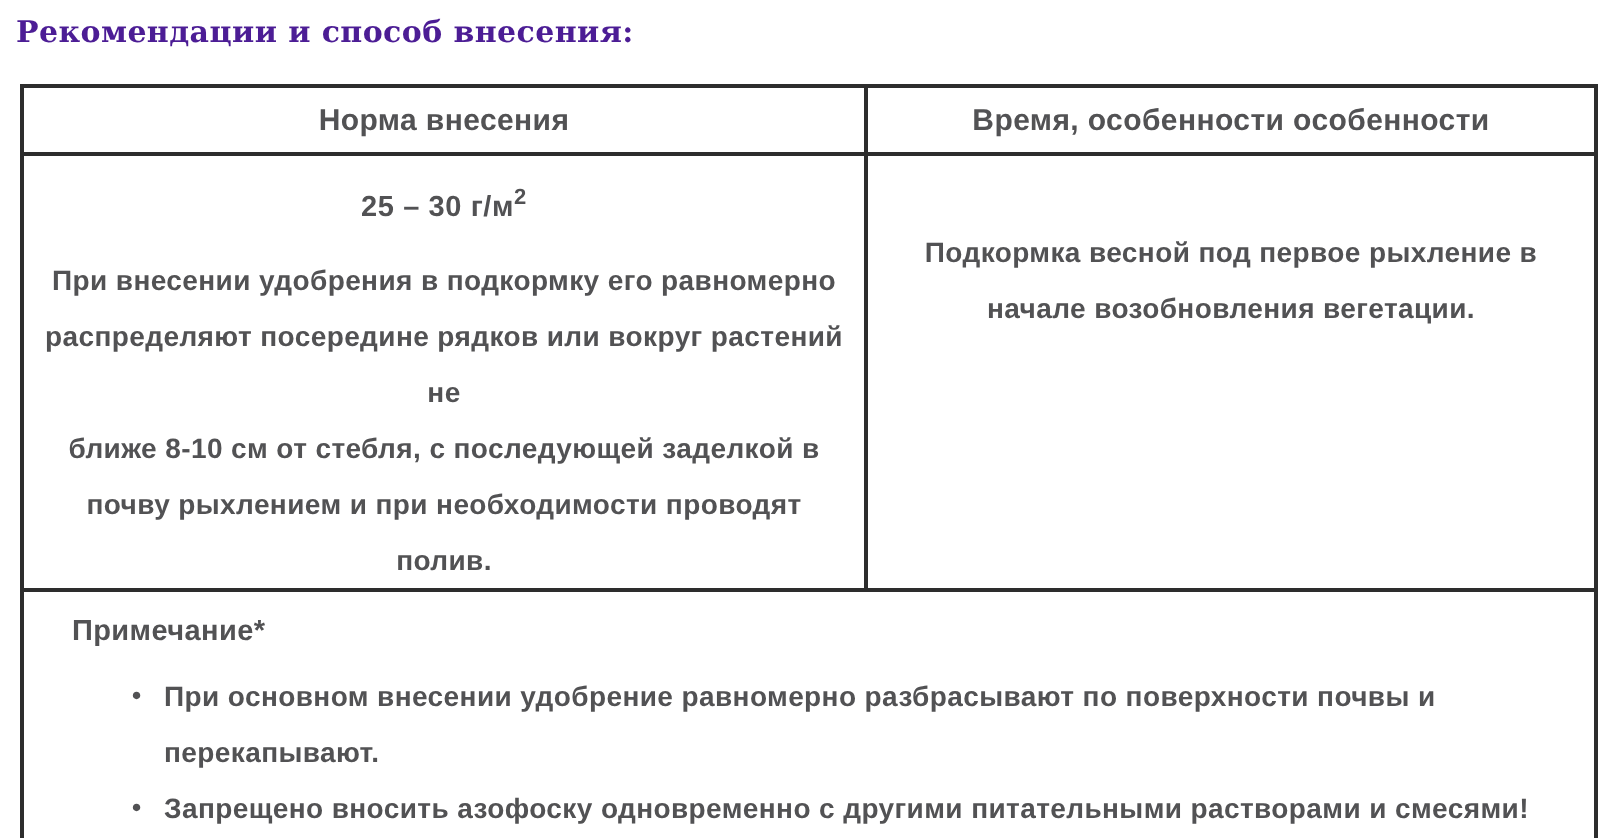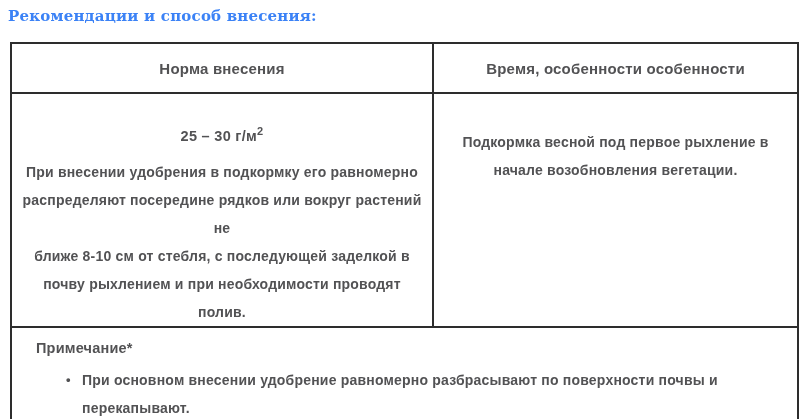--- a/index.html
+++ b/index.html
@@ -9,65 +9,65 @@
     height: 419px;
     background: #ffffff;
     font-family: "Liberation Sans", sans-serif;
     overflow: hidden;
   }
   .heading {
     margin: 7px 0 0 8px;
     font-family: "DejaVu Serif", serif;
     font-weight: bold;
     font-size: 15px;
-    color: #3b82f6;
+    color: #4c1d95;
     letter-spacing: 0.2px;
   }
   table.main {
     border-collapse: collapse;
     margin: 17px 0 0 10px;
     width: 787px;
     table-layout: fixed;
   }
   table.main th, table.main td {
     border: 2px solid #2d2d2d;
     color: #525254;
     font-weight: bold;
     text-align: center;
   }
   col.c-left  { width: 422px; }
   col.c-right { width: 365px; }
   th.header-cell {
-    height: 50px;
+    height: 34px;
     font-size: 15px;
     letter-spacing: 0.2px;
     vertical-align: middle;
   }
   td.body-cell {
     height: 162px;
     vertical-align: top;
-    padding: 30px 8px 0 8px;
+    padding: 14px 8px 0 8px;
     font-size: 14px;
   }
   .rate-line {
     font-size: 14.5px;
     margin: 4px 0 14px 0;
     letter-spacing: 0.3px;
   }
   .rate-line sup {
     font-size: 11px;
     line-height: 0;
   }
   .rate-desc {
     line-height: 28px;
     letter-spacing: 0.2px;
   }
   .timing-text {
     line-height: 28px;
-    margin-top: 4px;
+    margin-top: 20px;
     letter-spacing: 0.2px;
   }
   td.note-cell {
     height: 132px;
     vertical-align: top;
     padding: 12px 24px 0 24px;
     font-size: 14px;
   }
   .note-title {
     text-align: left;

